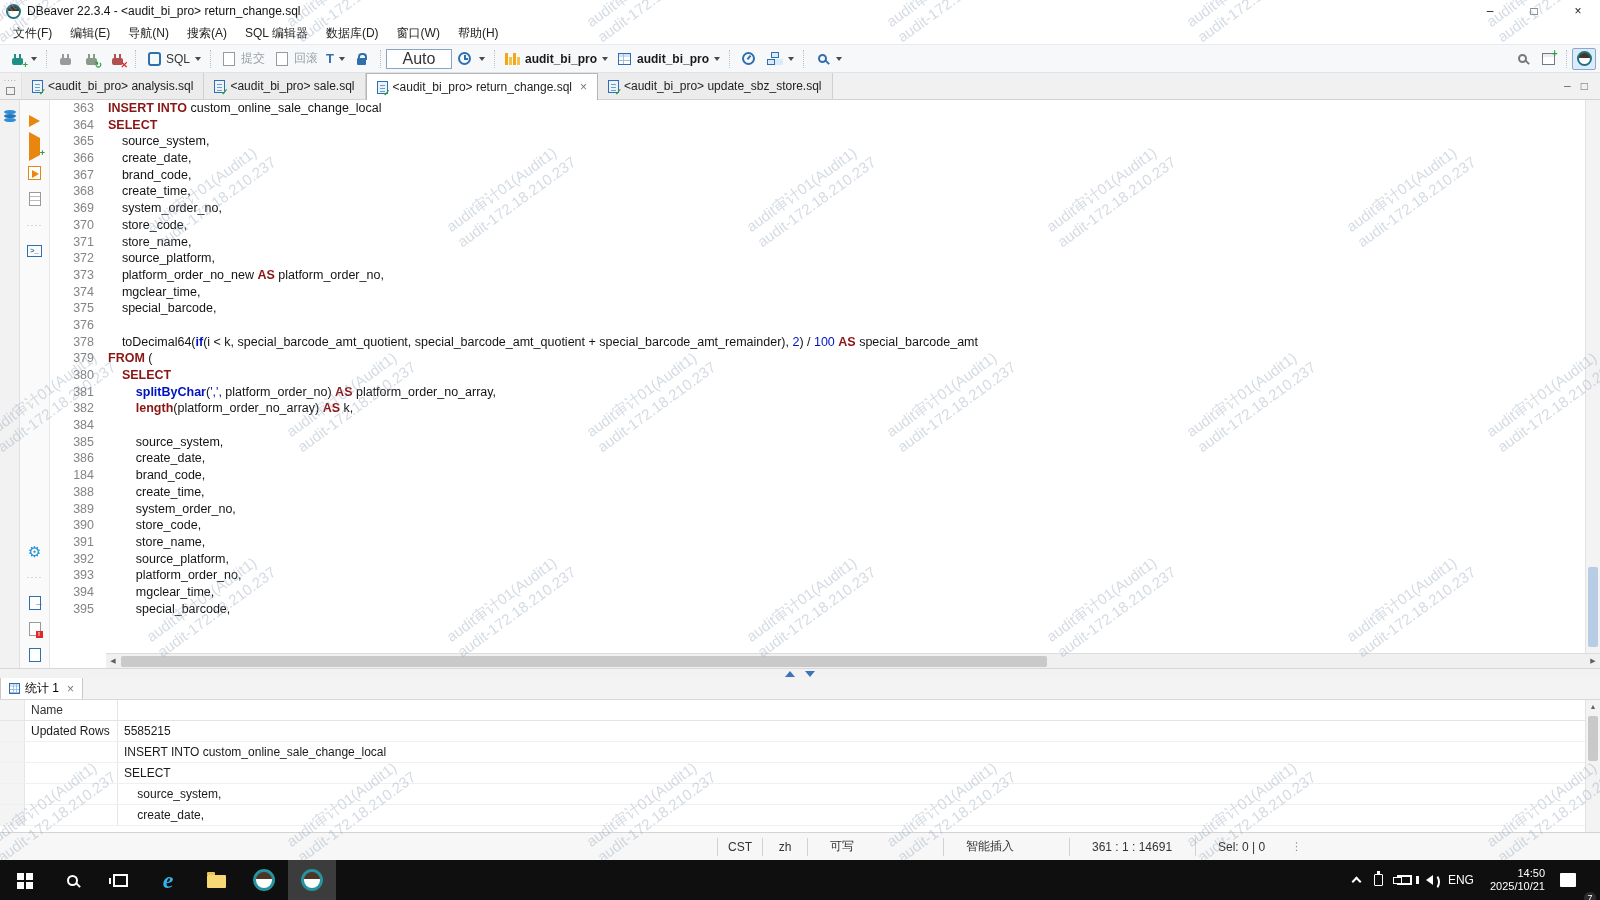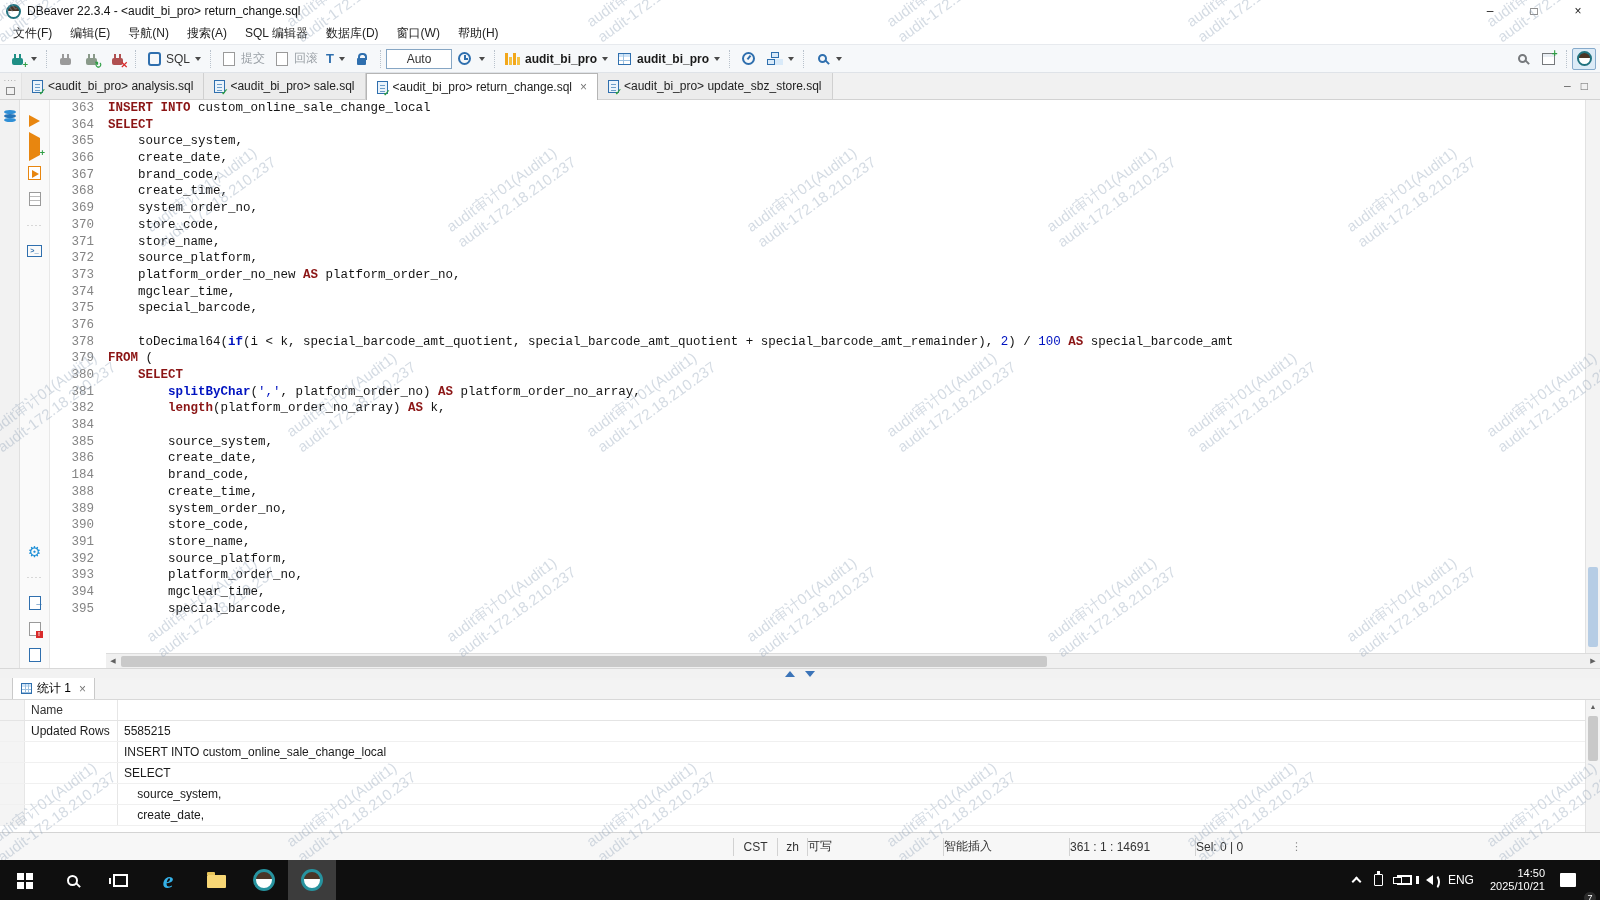--- a/index.html
+++ b/index.html
@@ -15,21 +15,21 @@
   .menubar{height:22px;display:flex;align-items:center;background:#fff;font-size:12px;color:#222;padding-left:4px}
   .menu-item{padding:2px 9px}
 
   
   .toolbar{height:29px;display:flex;align-items:center;background:#f6f8fa;border-top:1px solid #e7eaee;border-bottom:1px solid #dfe3e8;font-size:12px;color:#333;padding:0 4px}
   .tb-sep{width:1px;height:18px;border-left:1px dotted #b9c2cc;margin:0 5px}
   .tb-btn{display:flex;align-items:center;gap:3px;padding:2px 4px;border-radius:2px}
   .caret{width:0;height:0;border-left:3px solid transparent;border-right:3px solid transparent;border-top:4px solid #4a4a4a;margin-left:2px}
   .tb-strong{font-weight:bold;color:#1a1a1a}
   .tb-dis{color:#9aa0a6}
-  .combo{width:66px;height:20px;border:1px solid #86a6c4;background:#fff;display:flex;align-items:center;justify-content:center;font-size:12px}
+  .combo{width:66px;height:20px;border:1px solid #86a6c4;background:#fff;display:flex;align-items:center;justify-content:center;font-size:16px}
   .tbico{width:18px;height:18px;display:flex;align-items:center;justify-content:center;position:relative;flex:none}
   .ovl{position:absolute;font-size:9px;font-weight:bold;right:-2px;bottom:-2px;line-height:9px}
   .plug{position:relative;display:inline-block;width:11px;height:7px;border-radius:2px;background:currentColor;margin-top:5px}
   .plug::before,.plug::after{content:"";position:absolute;top:-4px;width:2px;height:4px;background:currentColor}
   .plug::before{left:2px}.plug::after{right:2px}
   .sqlico{width:13px;height:14px;border:2px solid #2f6fae;border-radius:3px}
   .lockico{width:9px;height:7px;background:#2f6fae;border-radius:1px;position:relative;margin-top:6px}
   .lockico::before{content:"";position:absolute;top:-5px;left:1px;width:5px;height:5px;border:2px solid #2f6fae;border-bottom:none;border-radius:4px 4px 0 0}
   .clockico{width:13px;height:13px;border:2px solid #2f6fae;border-radius:50%;position:relative}
   .clockico::before{content:"";position:absolute;left:4px;top:1px;width:1.5px;height:4px;background:#2f6fae}
@@ -81,21 +81,21 @@
   .dots-h{color:#b0b0b0;font-size:9px;letter-spacing:1px}
   .consoleico{width:15px;height:12px;border:1px solid #2f6fae;color:#2f6fae;font-size:7px;font-weight:bold;display:flex;align-items:center;justify-content:center;font-family:"Liberation Mono",monospace}
   .gearico{color:#1d8fd6;font-size:15px;line-height:15px}
   .docico{width:12px;height:14px;border:1px solid #2f6fae;background:#fff;position:relative}
   .docico.arrow::after{content:"→";position:absolute;right:-4px;top:1px;color:#2f6fae;font-size:9px;font-weight:bold}
   .docico.gray{border-color:#9a9a9a}
   .docico .badge-red{position:absolute;right:-3px;bottom:-3px;width:7px;height:7px;background:#d92b2b;color:#fff;font-size:6px;line-height:7px;text-align:center;font-weight:bold}
   .ed-spacer{flex:1}
 
   .editor{flex:1;position:relative;display:flex;flex-direction:column;background:#fff}
-  .code-view{height:553px;overflow:hidden;font-family:Liberation Mono, monospace;font-size:12.5px;line-height:16.7px}
+  .code-view{height:553px;overflow:hidden;font-family:Liberation Sans, sans-serif;font-size:12.5px;line-height:16.7px}
   .code-line{display:flex;height:16.7px;white-space:pre}
   .line-no{width:44px;text-align:right;color:#848484;flex:none}
   .fold-col{width:14px;color:#8a8a8a;font-size:10px;text-align:center;flex:none}
   .line-text{white-space:pre;color:#141414}
   .tk-kw{color:#8b1515;font-weight:bold}
   .tk-fn{color:#0013c0;font-weight:bold}
   .tk-num{color:#0013c0}
   .tk-str{color:#0013c0}
   .hscroll{height:15px;background:#f0f0f0;border-top:1px solid #dcdcdc;display:flex;align-items:center;margin-left:56px}
   .scroll-arrow{width:14px;text-align:center;color:#606060;font-size:7px;flex:none}
@@ -104,39 +104,39 @@
   .vscroll{position:absolute;right:0;top:0;bottom:15px;width:15px;background:#f3f3f3;border-left:1px solid #e2e2e2}
   .vthumb{position:absolute;left:2px;right:2px;bottom:6px;height:80px;background:#b6cde5;border-radius:2px}
 
   
   .sash{height:10px;background:#f2f2f2;border-top:1px solid #d8d8d8;display:flex;align-items:center;justify-content:center;gap:10px}
   .tri-up{width:0;height:0;border-left:5px solid transparent;border-right:5px solid transparent;border-bottom:6px solid #3b74b8}
   .tri-down{width:0;height:0;border-left:5px solid transparent;border-right:5px solid transparent;border-top:6px solid #3b74b8}
 
   
   .stats{height:154px;display:flex;flex-direction:column;overflow:hidden;position:relative}
-  .stats-tabbar{height:22px;background:#f3f3f3;border-bottom:1px solid #d8d8d8;display:flex;align-items:flex-end;padding-left:12px;font-size:12px}
+  .stats-tabbar{height:22px;background:#f3f3f3;border-bottom:1px solid #d8d8d8;display:flex;align-items:flex-end;padding-left:0;font-size:12px}
   .stats-tab{background:#fff;border:1px solid #c9c9c9;border-bottom:none;display:flex;align-items:center;gap:5px;padding:0 8px;height:22px}
   .gridico{width:11px;height:11px;border:1px solid #2f6fae;background:linear-gradient(#cfe4f7 0 3px,#fff 3px);position:relative}
   .gridico::before{content:"";position:absolute;left:3px;top:0;bottom:0;width:1px;background:#9cc0e0;box-shadow:3px 0 0 #9cc0e0}
   .gridico::after{content:"";position:absolute;left:0;right:0;top:5px;height:1px;background:#9cc0e0;box-shadow:0 3px 0 #9cc0e0}
   .stats-header{height:21px;display:flex;align-items:center;font-size:12px;color:#333;border-bottom:1px solid #e4e4e4;background:#fff}
   .c-strip{width:25px;align-self:stretch;background:#f4f4f4;border-right:1px solid #e6e6e6;flex:none}
   .c-name{width:93px;padding-left:6px;border-right:1px solid #e6e6e6;align-self:stretch;display:flex;align-items:center;flex:none}
   .c-value{flex:1;padding-left:6px;white-space:pre;align-self:stretch;display:flex;align-items:center}
   .stats-rows{flex:1;overflow:hidden}
   .stats-row{height:21px;display:flex;align-items:center;font-size:12px;color:#1a1a1a;border-bottom:1px solid #f0f0f0}
   .stats-vscroll{position:absolute;right:0;top:22px;bottom:0;width:15px;background:#f3f3f3;border-left:1px solid #e2e2e2}
   .stats-vscroll .arr{display:block;text-align:center;color:#606060;font-size:7px;padding-top:3px}
   .stats-vthumb{position:absolute;left:2px;right:2px;top:16px;height:45px;background:#c9c9c9;border-radius:2px}
 
   
   .statusbar{height:28px;display:flex;align-items:center;background:#f7f7f7;border-top:1px solid #d4d4d4;font-size:12px;color:#333}
   .sb-spacer{flex:1}
-  .sb-item{border-left:1px solid #d2d2d2;height:18px;display:flex;align-items:center;padding:0 0;white-space:nowrap}
+  .sb-item{border-left:1px solid #d2d2d2;height:18px;display:flex;align-items:center;padding:0 22px;white-space:nowrap}
   .sb-item:nth-of-type(1){width:44px;justify-content:center}
   .sb-item:nth-of-type(2){width:30px;justify-content:center}
   .sb-item:nth-of-type(3){width:136px}
   .sb-item:nth-of-type(4){width:126px}
   .sb-item:nth-of-type(5){width:126px}
   .sb-item:nth-of-type(6){width:88px}
   .sb-kebab{color:#8a8a8a;margin:0 8px;font-size:11px}
   .sb-endpad{width:290px}
 
   

